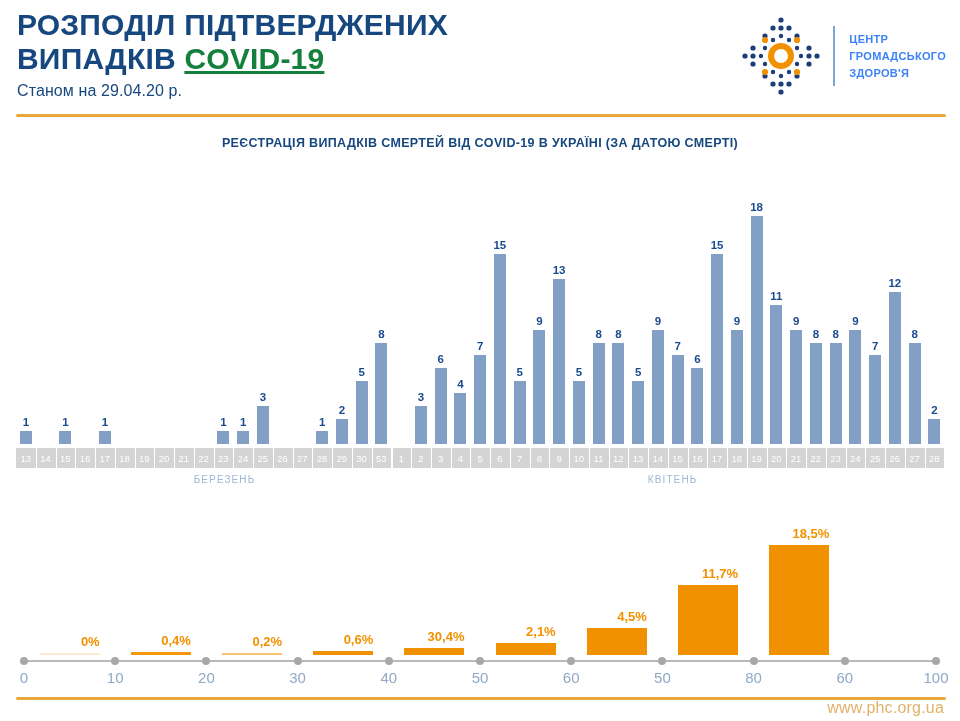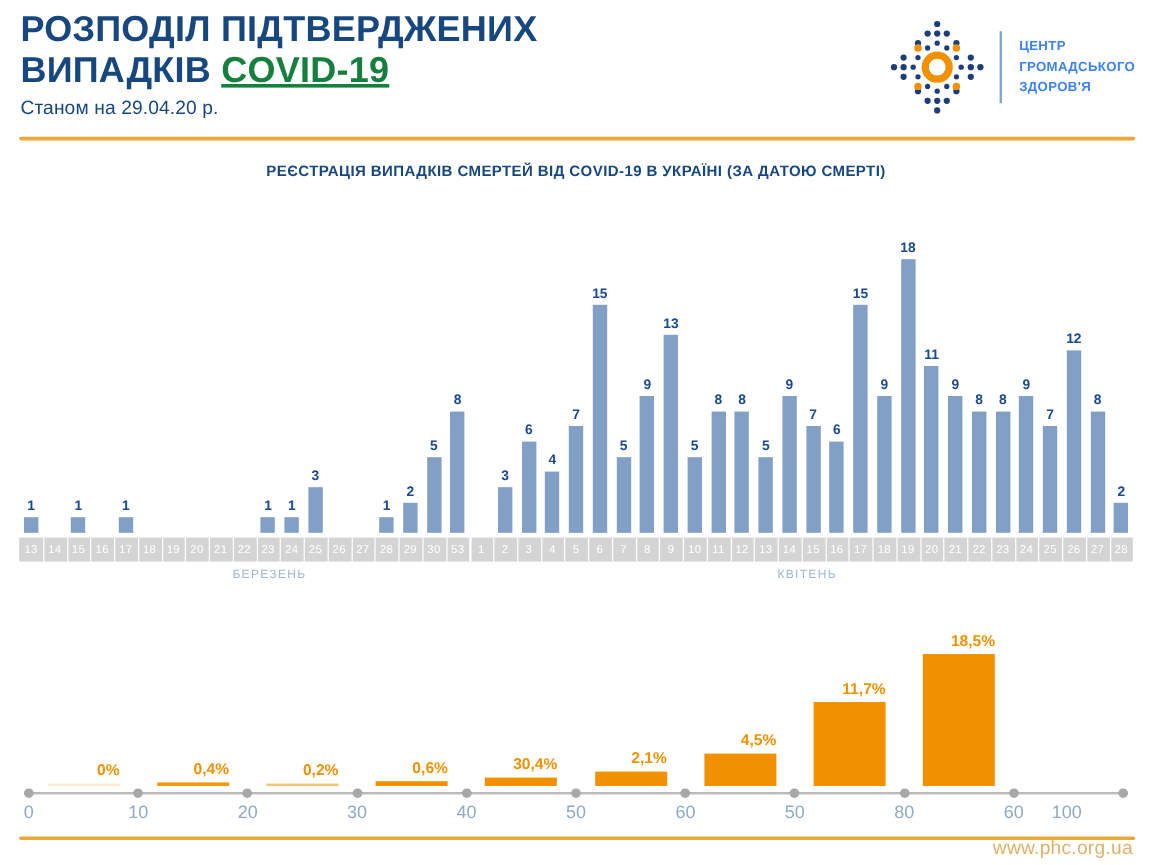--- a/index.html
+++ b/index.html
@@ -455,18 +455,18 @@
       <div class="c2-ticklabel" style="left: 0px;">0</div>
       <div class="c2-ticklabel" style="left: 91.2px;">10</div>
       <div class="c2-ticklabel" style="left: 182.4px;">20</div>
       <div class="c2-ticklabel" style="left: 273.6px;">30</div>
       <div class="c2-ticklabel" style="left: 364.8px;">40</div>
       <div class="c2-ticklabel" style="left: 456px;">50</div>
       <div class="c2-ticklabel" style="left: 547.2px;">60</div>
       <div class="c2-ticklabel" style="left: 638.4px;">50</div>
       <div class="c2-ticklabel" style="left: 729.6px;">80</div>
       <div class="c2-ticklabel" style="left: 820.8px;">60</div>
-      <div class="c2-ticklabel" style="left: 865px;">100</div>
+      <div class="c2-ticklabel" style="left: 912px;">100</div>
     </div>
 </div>
 
 <div class="rule-bottom"></div>
 <div class="footer-url">www.phc.org.ua</div>
 
 </body></html>

